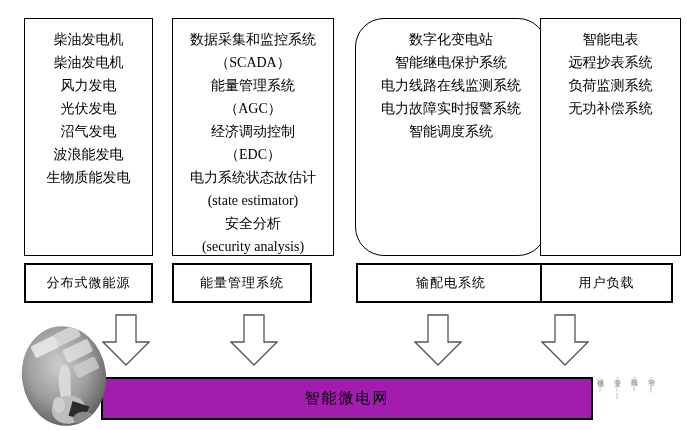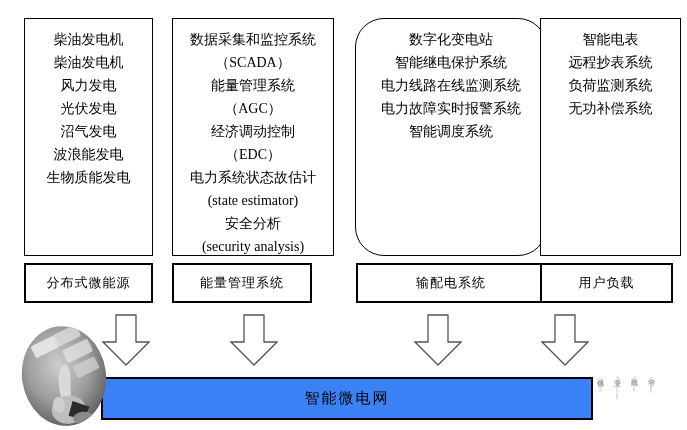--- a/index.html
+++ b/index.html
@@ -26,21 +26,21 @@
   .l0{left:24px;width:129px;}
   .l1{left:172px;width:140px;}
   .l2{left:356px;width:190px;}
   .l3{left:540px;width:133px;}
   
   .arrow{position:absolute;top:314px;width:48px;height:52px;}
   .a0{left:102px;} .a1{left:230px;} .a2{left:414px;} .a3{left:541px;}
   
   .bottombar{
     position:absolute;left:101px;top:377px;width:492px;height:43px;
-    border:2px solid #000;background:#3b82f6;box-sizing:border-box;
+    border:2px solid #000;background:#a21caf;box-sizing:border-box;
     display:flex;align-items:center;justify-content:center;
     font-size:15px;letter-spacing:2px;
   }
   
   .photo{position:absolute;left:19px;top:324px;width:90px;height:104px;}
   
   .watermark{
     position:absolute;left:596px;top:373px;display:flex;gap:8px;
     color:#9a9a9a;
   }

